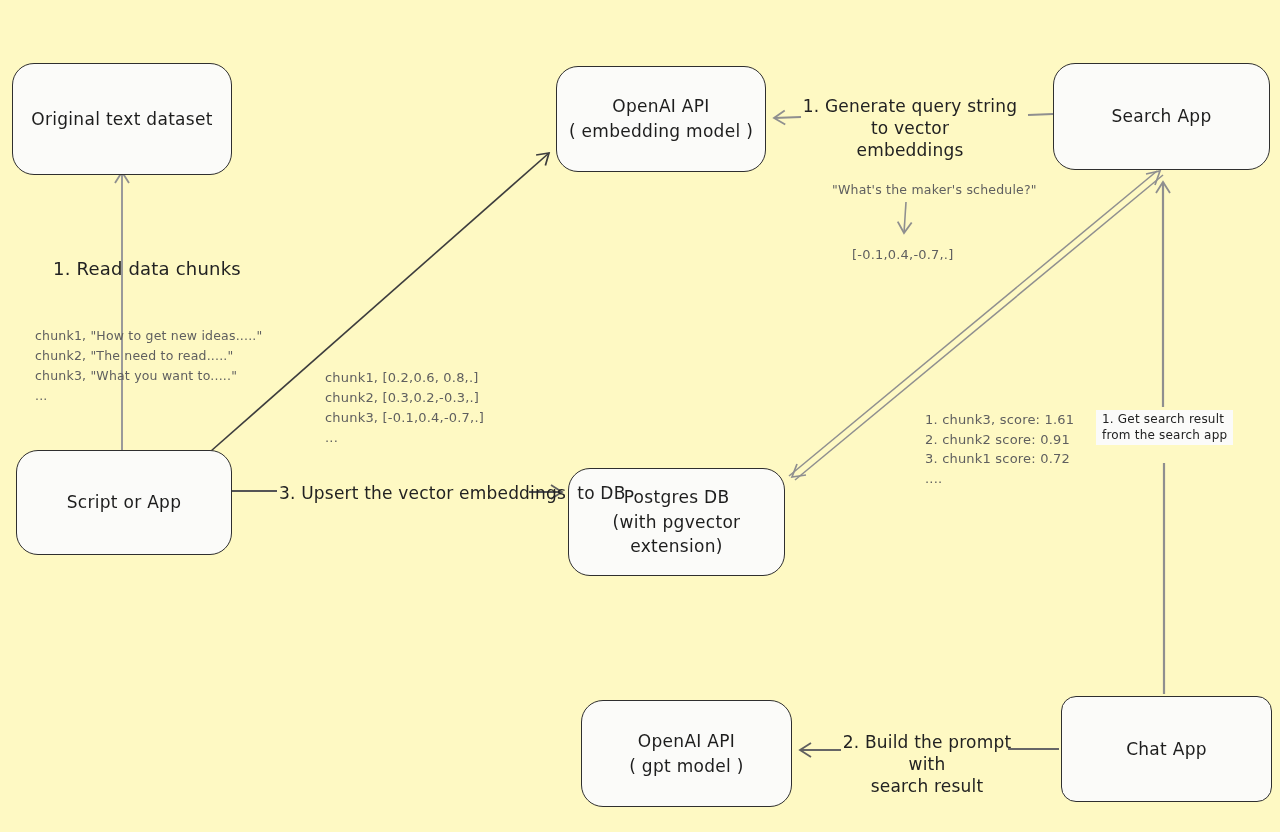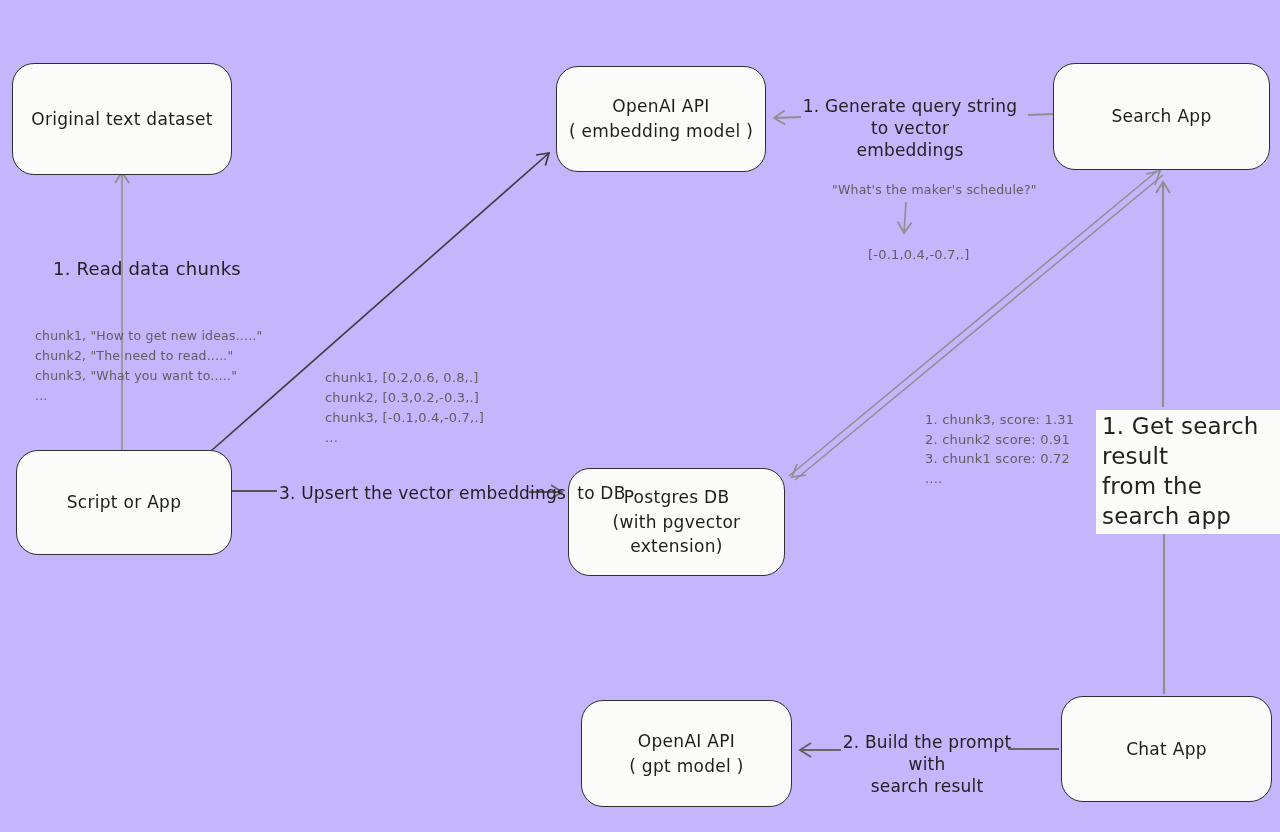--- a/index.html
+++ b/index.html
@@ -1,20 +1,20 @@
 <!DOCTYPE html>
 <html><head>
 <meta charset="utf-8">
 <style>
   html, body { margin: 0; padding: 0; background: #fbfbf9; }
   #canvas {
     position: relative;
     width: 1280px;
     height: 832px;
-    background: #c4b5fd;
+    background: #fef9c3;
     font-family: "DejaVu Sans", "Liberation Sans", sans-serif;
     color: #1d1d1d;
     overflow: hidden;
   }
   #arrows { position: absolute; left: 0; top: 0; width: 1280px; height: 832px; }
 
   .node {
     position: absolute;
     border: 1.8px solid #2f2f2f;
     border-radius: 22px;
@@ -49,36 +49,36 @@
     letter-spacing: 0.2px;
   }
 
   
   #n-orig     { left: 12px;   top: 63px;  width: 218px; height: 110px; }
   #n-embed    { left: 556px;  top: 66px;  width: 208px; height: 104px; }
   #n-search   { left: 1053px; top: 63px;  width: 215px; height: 105px; }
   #n-script   { left: 16px;   top: 450px; width: 214px; height: 103px; }
   #n-postgres { left: 568px;  top: 444px; width: 215px; height: 106px; margin-top: 24px; }
   #n-gpt      { left: 581px;  top: 700px; width: 209px; height: 105px; }
-  #n-chat     { left: 1061px; top: 696px; width: 209px; height: 104px; }
+  #n-chat     { left: 1061px; top: 696px; width: 209px; height: 104px; border-radius: 15px; }
 
   
   #l-read      { left: 53px;   top: 257px; font-size: 18px; }
   #l-gen       { left: 238px;  top: 286px; font-size: 17.5px; }
   #l-upsert    { left: 279px;  top: 482px; }
   #l-query     { left: 793px;  top: 95px;  width: 234px; }
   #l-searchdb  { left: 795px;  top: 312px; font-size: 17.5px; }
-  #l-getresult { left: 1096px; top: 410px; font-size: 23px; }
+  #l-getresult { left: 1096px; top: 410px; font-size: 12px; }
   #l-build     { left: 841px;  top: 731px; width: 172px; }
 
   
   #a-chunks  { left: 35px;  top: 326px; }
   #a-vectors { left: 325px; top: 368px; font-size: 13px; line-height: 1.55; }
   #a-query   { left: 832px; top: 180px; }
-  #a-qvec    { left: 852px; top: 245px; font-size: 13px; margin-left: 16px; }
+  #a-qvec    { left: 852px; top: 245px; font-size: 13px; }
   #a-scores  { left: 925px; top: 410px; font-size: 13px; line-height: 1.5; }
   #a-prompt  { left: 815px; top: 606px; line-height: 1.45; }
 </style>
 </head>
 <body>
 
 <div id="canvas">
 
   <svg id="arrows" viewBox="0 0 1280 832" xmlns="http://www.w3.org/2000/svg">
     <defs>
@@ -154,18 +154,18 @@
   <div class="ann" id="a-chunks">chunk1, "How to get new ideas....."
 chunk2, "The need to read....."
 chunk3, "What you want to....."
 ...</div>
   <div class="ann" id="a-vectors">chunk1, [0.2,0.6, 0.8,.]
 chunk2, [0.3,0.2,-0.3,.]
 chunk3, [-0.1,0.4,-0.7,.]
 ...</div>
   <div class="ann" id="a-query">"What's the maker's schedule?"</div>
   <div class="ann" id="a-qvec">[-0.1,0.4,-0.7,.]</div>
-  <div class="ann" id="a-scores">1. chunk3, score: 1.31
+  <div class="ann" id="a-scores">1. chunk3, score: 1.61
 2. chunk2 score: 0.91
 3. chunk1 score: 0.72
 ....</div>
 
 </div>
 
 </body></html>

